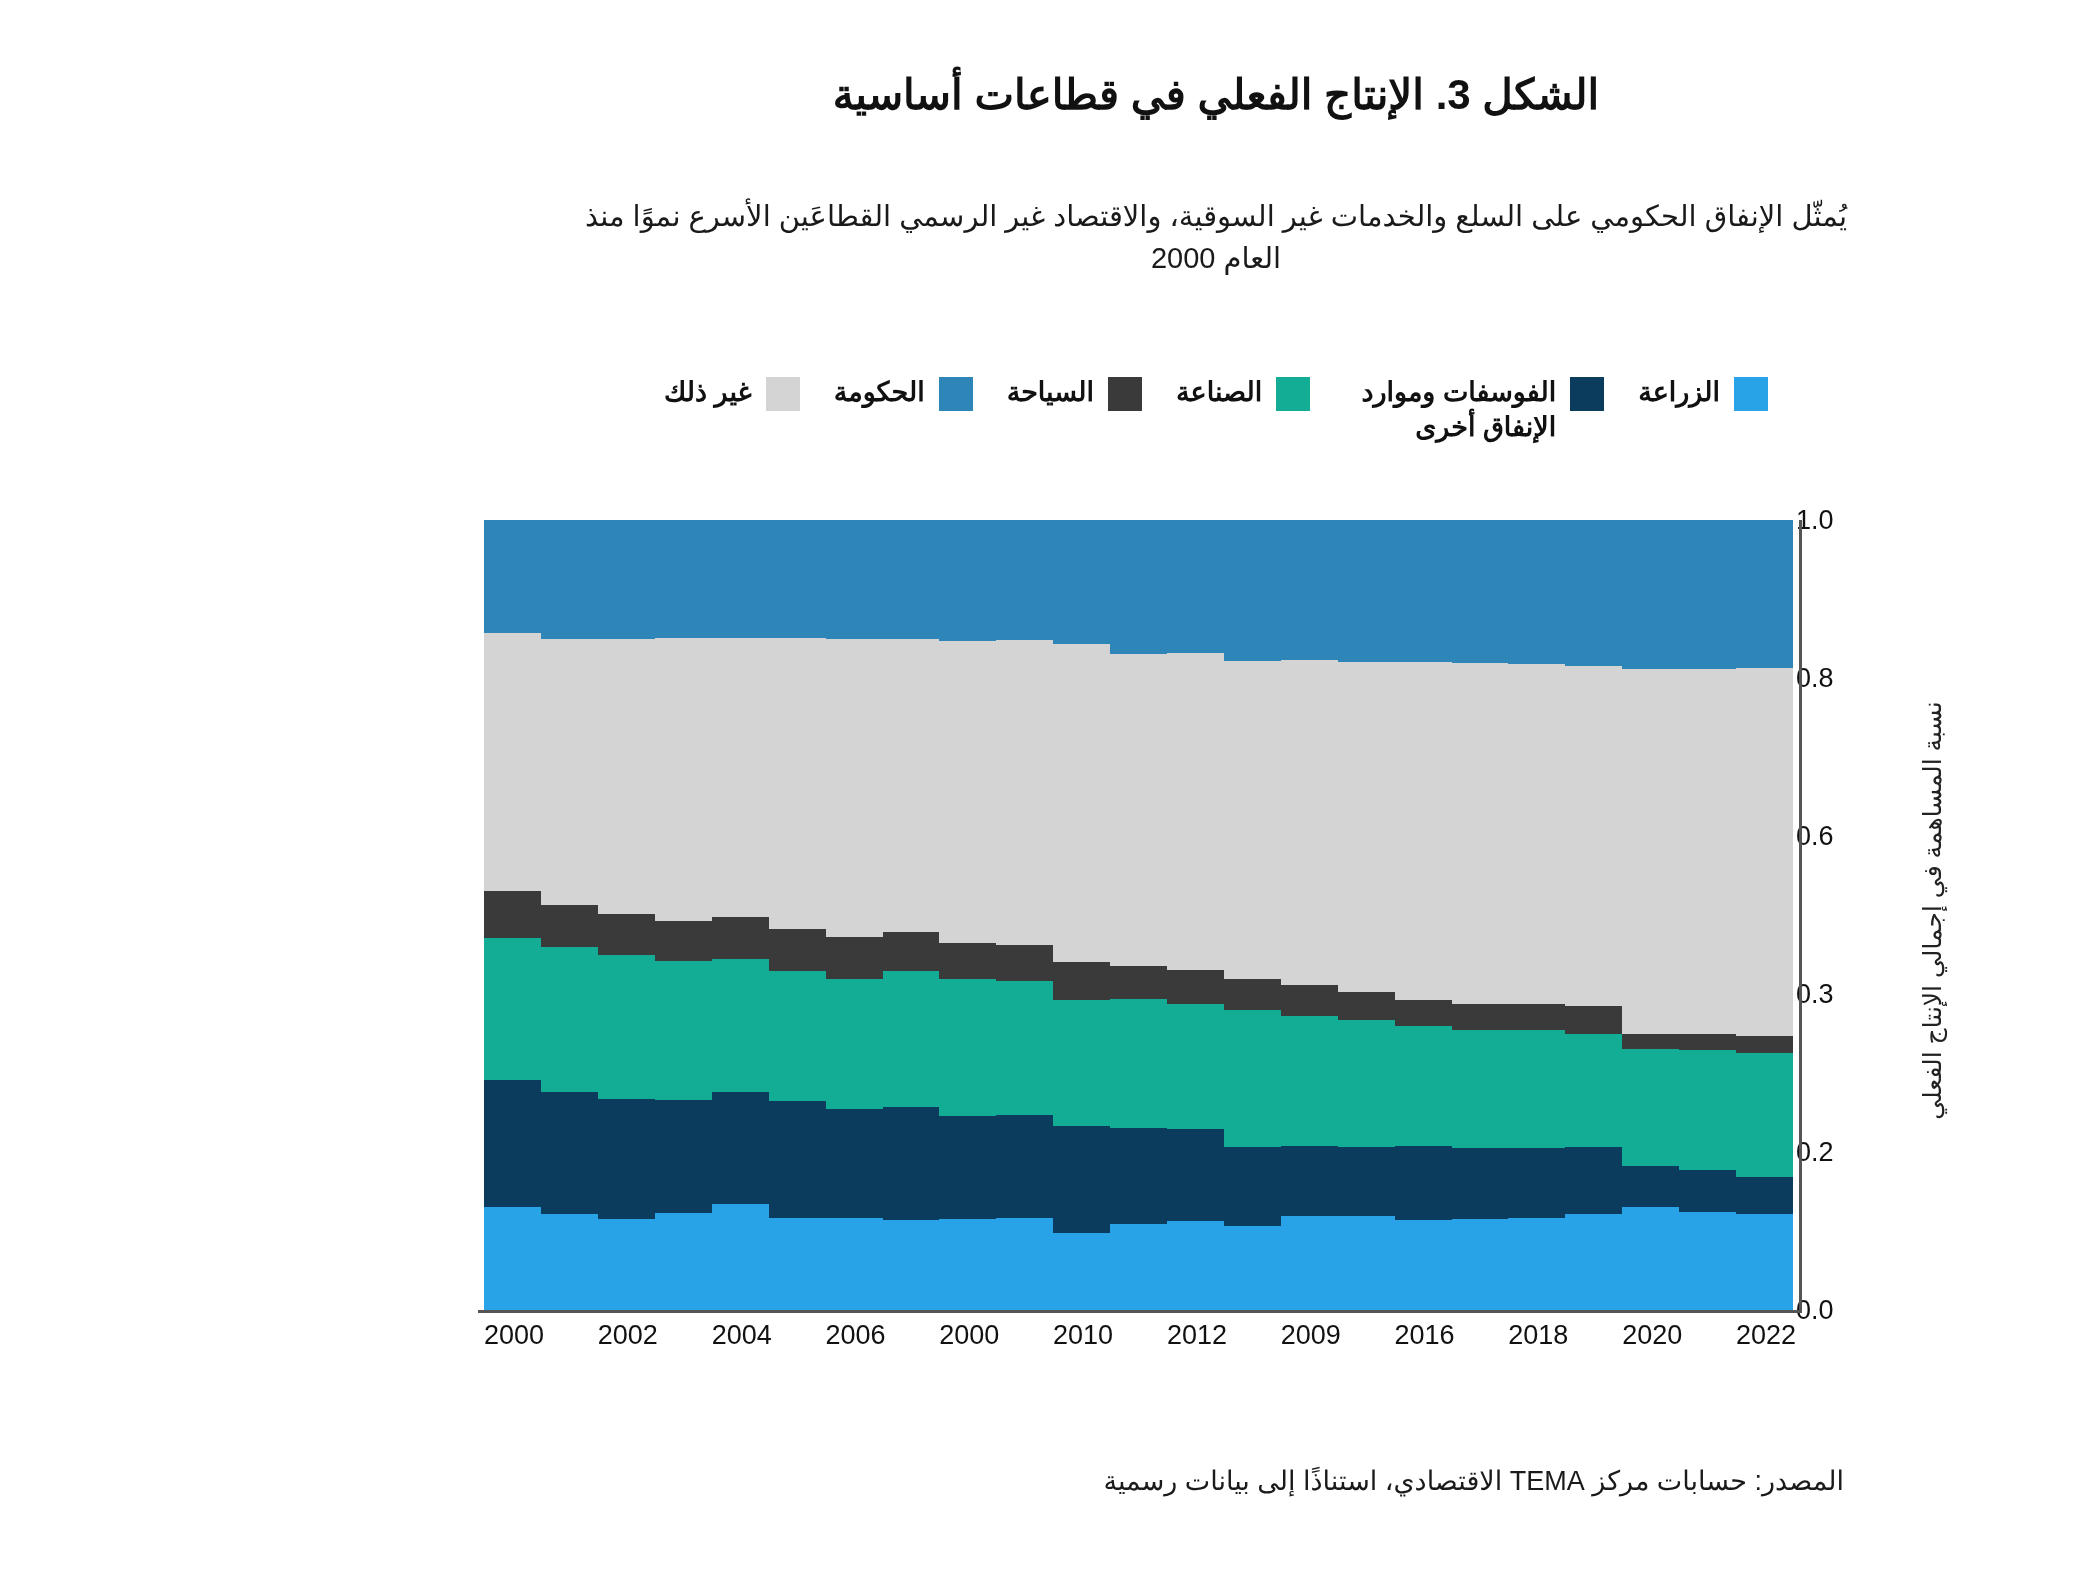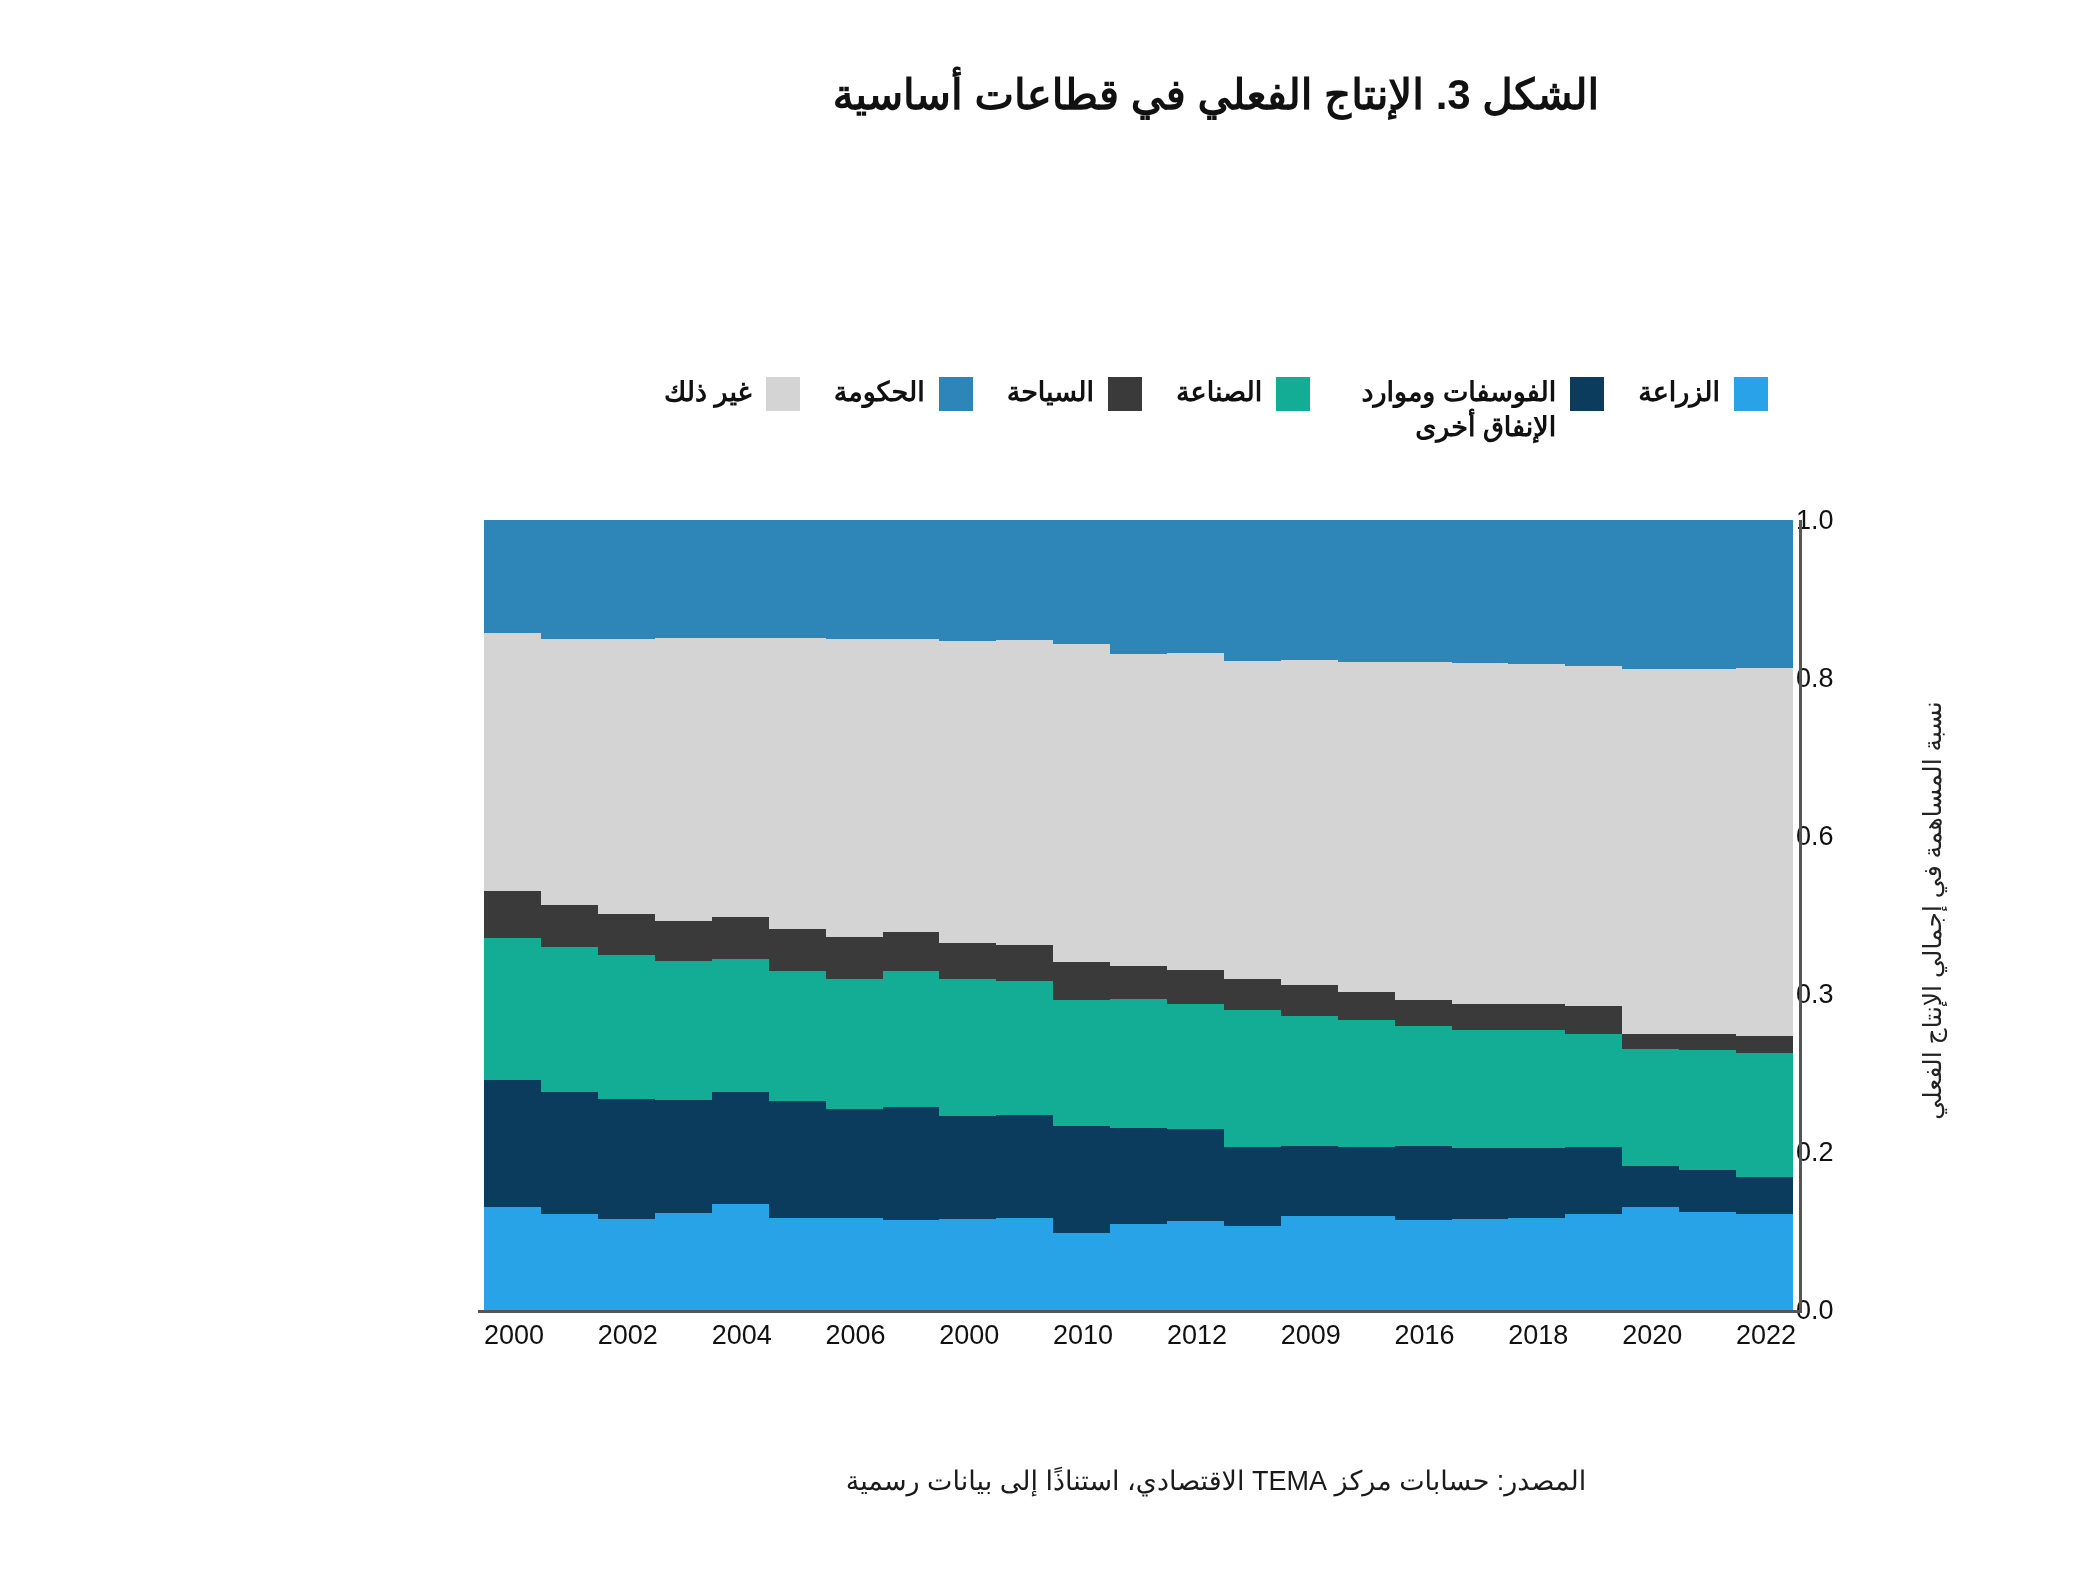--- a/index.html
+++ b/index.html
@@ -170,32 +170,33 @@
     color: #111;
     direction: ltr;
   }
   .xtick.blank { color: transparent; }
 
   .source {
     position: absolute;
     top: 1465px;
     right: 240px;
     left: 240px;
-    text-align: center;
+    text-align: right;
     font-size: 27px;
     color: #1a1a1a;
     direction: rtl;
   }
 </style>
 </head>
 <body>
 
 <div class="page">
 
   <div class="title">الشكل 3. الإنتاج الفعلي في قطاعات أساسية</div>
+  <div class="subtitle">يُمثّل الإنفاق الحكومي على السلع والخدمات غير السوقية، والاقتصاد غير الرسمي القطاعَين الأسرع نموًا منذ العام 2000</div>
 
   <div class="legend" id="legend">
       <div class="legend-item">
         <span class="legend-swatch" style="background: rgb(40, 163, 232);"></span>
         <span class="legend-label">الزراعة</span>
       </div>
       <div class="legend-item">
         <span class="legend-swatch" style="background: rgb(11, 60, 93);"></span>
         <span class="legend-label">الفوسفات وموارد الإنفاق أخرى</span>
       </div>

